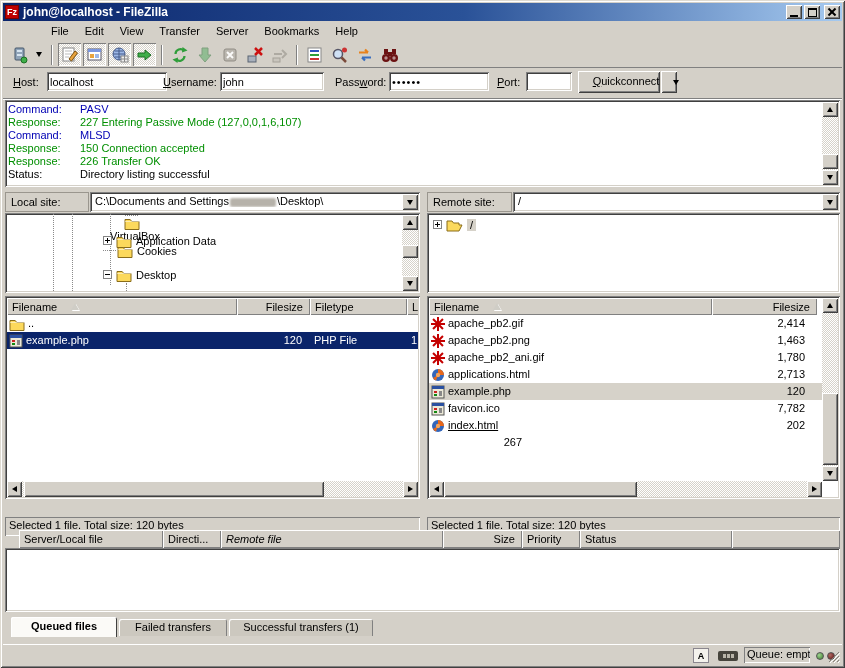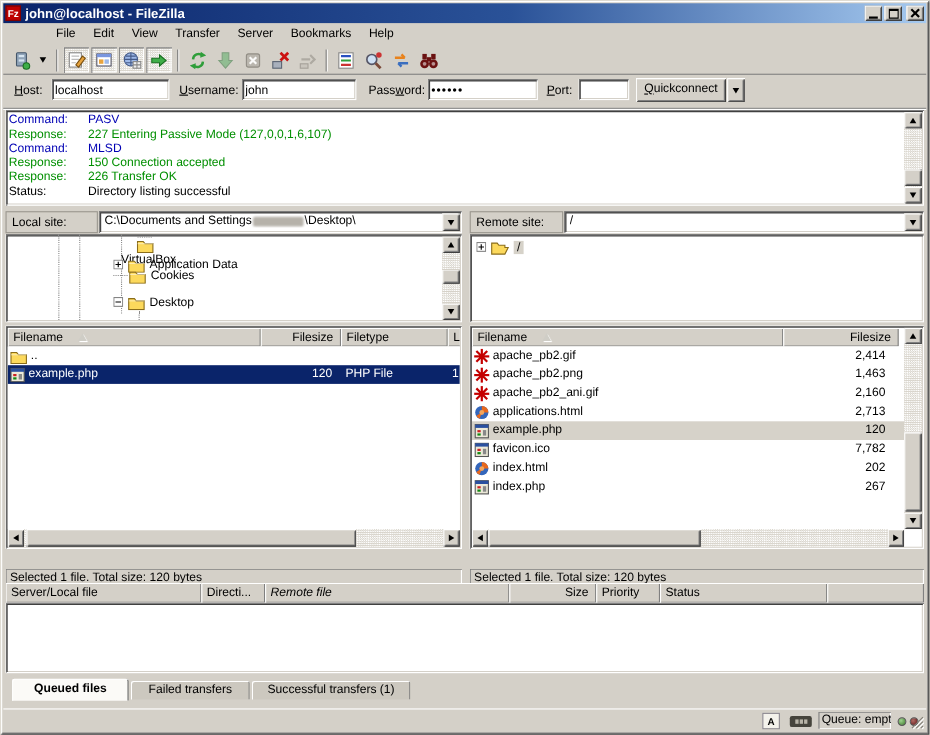--- a/index.html
+++ b/index.html
@@ -1,20 +1,20 @@
 <!DOCTYPE html>
 <html><head>
 <meta charset="utf-8">
 <style>
   html,body{margin:0;padding:0;background:#d4d0c8;}
   body{width:845px;height:668px;overflow:hidden;font-family:"Liberation Sans",sans-serif;}
   *{box-sizing:border-box;}
   .window{position:relative;width:845px;height:668px;background:#d4d0c8;font-size:11px;color:#000;
     box-shadow:inset 1px 1px 0 #dfdbd2,inset -1px -1px 0 #404040,inset 2px 2px 0 #ffffff,inset -2px -2px 0 #808080;}
-  .abs{position:absolute;}
+  .abs{position:absolute;padding-left:14px;}
   .raised{box-shadow:inset 1px 1px 0 #ffffff,inset -1px -1px 0 #404040,inset 2px 2px 0 #d4d0c8,inset -2px -2px 0 #808080;background:#d4d0c8;}
   .sunken{box-shadow:inset 1px 1px 0 #808080,inset -1px -1px 0 #ffffff,inset 2px 2px 0 #404040,inset -2px -2px 0 #d4d0c8;background:#fff;}
   .dither{background-color:#e6e3da;background-image:repeating-conic-gradient(#ffffff 0% 25%,#d6d2c9 0% 50%);background-size:2px 2px;}
   .u{text-decoration:underline;}
   
   #titlebar{left:3px;top:3px;width:839px;height:18px;background:linear-gradient(90deg,#0a246a 0%,#2a5298 55%,#a6caf0 100%);display:flex;align-items:center;padding:0 2px;}
   .fz-icon{width:14px;height:14px;background:#bf0000;color:#fff;font-weight:bold;font-size:9px;display:flex;align-items:center;justify-content:center;border:1px solid #7a0000;margin-right:4px;}
   .title-text{color:#fff;font-weight:bold;font-size:12px;flex:1;white-space:nowrap;}
   .cap-btn{width:16px;height:14px;margin-left:2px;display:flex;align-items:center;justify-content:center;position:relative;}
   .glyph-min{width:8px;height:2px;background:#000;margin-top:7px;}
@@ -270,21 +270,21 @@
             <circle cx="13" cy="12" r="4" fill="#6b1212"></circle>
             <circle cx="5" cy="12" r="1.7" fill="#b89090"></circle>
             <circle cx="13" cy="12" r="1.7" fill="#b89090"></circle>
           </svg>
         </span>
       </div>
     </div>
 
   <div class="abs" id="qc">
     <span class="qc-label" style="left:10px;"><span class="u">H</span><span>ost:</span></span>
-    <input class="qc-input" style="left: 44px; width: 107px;" value="localhost">
+    <input class="qc-input" style="left: 44px; width: 120px;" value="localhost">
     <span class="qc-label" style="left:160px;"><span class="u">U</span><span>sername:</span></span>
     <input class="qc-input" style="left: 217px; width: 104px;" value="john">
     <span class="qc-label" style="left:332px;"><span>Pass</span><span class="u">w</span><span>ord:</span></span>
     <input class="qc-input" style="left: 386px; width: 100px; letter-spacing: 1px;" value="••••••">
     <span class="qc-label" style="left:494px;"><span class="u">P</span><span>ort:</span></span>
     <input class="qc-input" style="left: 523px; width: 46px;" value="">
     <span class="abs raised" style="left:575px;top:3px;width:82px;height:22px;text-align:center;line-height:21px;"><span class="u">Q</span><span>uickconnect</span></span>
     <span class="abs raised" style="left:658px;top:3px;width:16px;height:22px;display:flex;align-items:center;justify-content:center;">
         <span class="tri-down"></span>
       </span>
@@ -547,21 +547,21 @@
                   <rect x="6" y="0" width="2" height="14"></rect>
                   <rect x="0" y="6" width="14" height="2"></rect>
                   <rect x="6" y="0" width="2" height="14" transform="rotate(45 7 7)"></rect>
                   <rect x="6" y="0" width="2" height="14" transform="rotate(-45 7 7)"></rect>
                   <circle cx="7" cy="7" r="2.5"></circle>
                 </g>
               </svg>
             </span>
             <span>apache_pb2_ani.gif</span>
           </div>
-          <div class="file-cell right" style="width: 105px; padding-right: 12px;">2,160</div>
+          <div class="file-cell right" style="width: 105px; padding-right: 12px;">1,780</div>
         </div>
         <div class="file-row">
           <div class="file-cell name" style="width: 283px;">
             <span class="icon">
               <svg width="14" height="14" viewBox="0 0 14 14">
                 <circle cx="7" cy="7" r="6" fill="#3366bb"></circle>
                 <path d="M7 1a6 6 0 0 1 6 6L7 7z" fill="#e8681c"></path>
                 <path d="M2 10a6 6 0 0 0 3 2.6L7 7z" fill="#e8681c"></path>
                 <circle cx="7" cy="7" r="2.2" fill="#f4a55c"></circle>
               </svg>
@@ -594,46 +594,34 @@
                 <rect x="3" y="6" width="3" height="2" fill="#cc2222"></rect>
                 <rect x="3" y="9" width="3" height="2" fill="#118811"></rect>
                 <rect x="8" y="6" width="3" height="5" fill="#888"></rect>
               </svg>
             </span>
             <span>favicon.ico</span>
           </div>
           <div class="file-cell right" style="width: 105px; padding-right: 12px;">7,782</div>
         </div>
         <div class="file-row">
-          <div class="file-cell name" style="width: 283px;">
+          <div class="file-cell name" style="width: 283px; text-decoration: underline;">
             <span class="icon">
               <svg width="14" height="14" viewBox="0 0 14 14">
                 <circle cx="7" cy="7" r="6" fill="#3366bb"></circle>
                 <path d="M7 1a6 6 0 0 1 6 6L7 7z" fill="#e8681c"></path>
                 <path d="M2 10a6 6 0 0 0 3 2.6L7 7z" fill="#e8681c"></path>
                 <circle cx="7" cy="7" r="2.2" fill="#f4a55c"></circle>
               </svg>
             </span>
             <span>index.html</span>
           </div>
           <div class="file-cell right" style="width: 105px; padding-right: 12px;">202</div>
         </div>
         <div class="file-row">
-          <div class="file-cell name" style="width: 283px;">
-            <span class="icon">
-              <svg width="14" height="14" viewBox="0 0 14 14">
-                <rect x="1" y="1" width="12" height="12" fill="#ece9d8" stroke="#555"></rect>
-                <rect x="1" y="1" width="12" height="3" fill="#2a50a0"></rect>
-                <rect x="3" y="6" width="3" height="2" fill="#cc2222"></rect>
-                <rect x="3" y="9" width="3" height="2" fill="#118811"></rect>
-                <rect x="8" y="6" width="3" height="5" fill="#888"></rect>
-              </svg>
-            </span>
-            <span>index.php</span>
-          </div>
           <div class="file-cell right" style="width: 105px; padding-right: 12px;">267</div>
         </div>
       </div>
     <div class="scrollbar" id="remote-vscroll" style="right:2px;top:2px;width:16px;height:183px;">
         <div class="sb-btn" style="top: 0px; height: 15px; width: 16px;">
           <span class="tri-up"></span>
         </div>
         <div class="sb-track dither" style="top: 15px; bottom: 15px; left: 0px; width: 16px;"></div>
         <div class="sb-thumb" style="top: 95px; height: 72px; left: 0px; width: 16px;"></div>
         <div class="sb-btn" style="bottom: 0px; height: 15px; width: 16px;">
@@ -649,21 +637,21 @@
         <div class="sb-btn" style="right: 0px; width: 15px; height: 16px;">
           <span class="tri-right"></span>
         </div>
       </div>
   </div>
 
   <div class="abs status-row" style="left:5px;top:502px;width:415px;">Selected 1 file. Total size: 120 bytes</div>
   <div class="abs status-row" style="left:427px;top:502px;width:413px;">Selected 1 file. Total size: 120 bytes</div>
 
   <div class="abs" id="queue-header">
-      <div class="col-header" style="width: 178px; height: 18px;">
+      <div class="col-header" style="width: 144px; height: 18px;">
         <span>Server/Local file</span>
       </div>
       <div class="col-header" style="width: 58px; height: 18px;">
         <span>Directi...</span>
       </div>
       <div class="col-header" style="width: 222px; height: 18px; font-style: italic;">
         <span>Remote file</span>
       </div>
       <div class="col-header right" style="width: 79px; height: 18px;">
         <span>Size</span>

